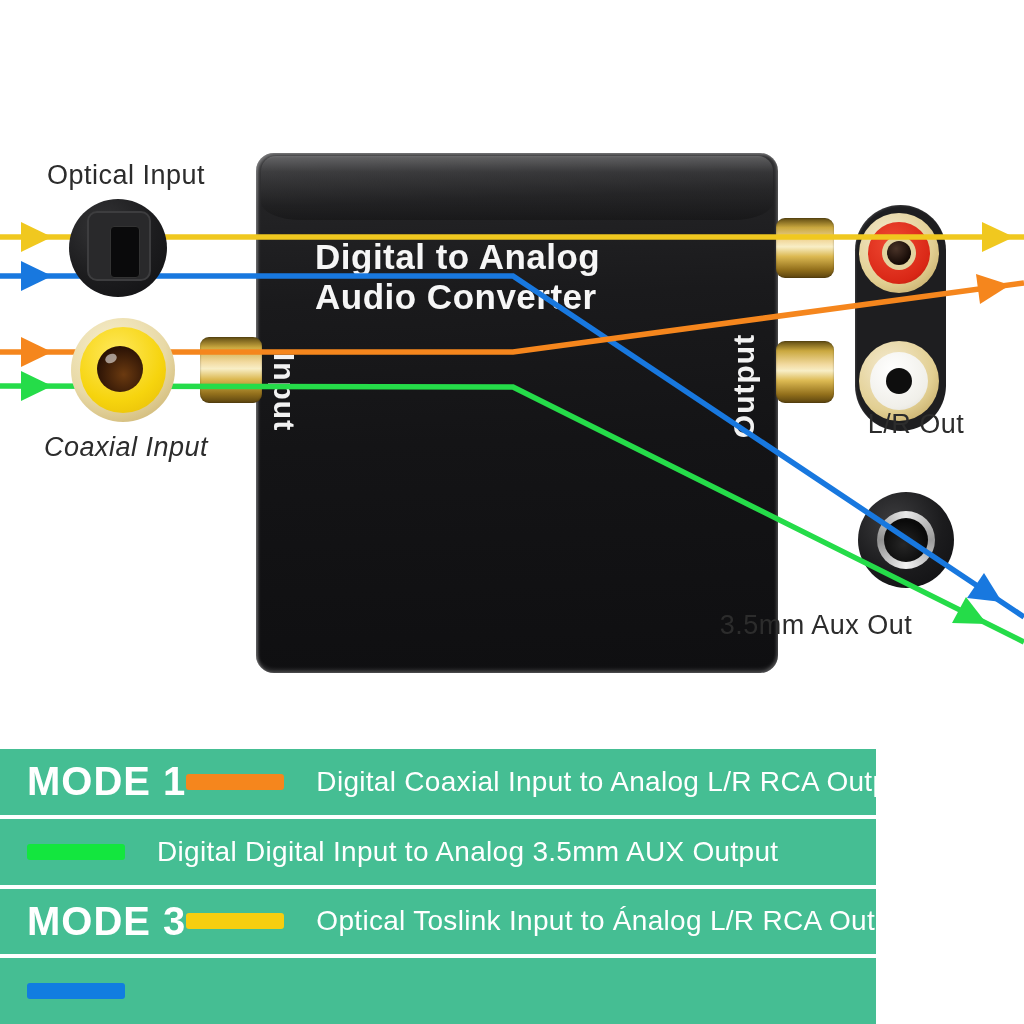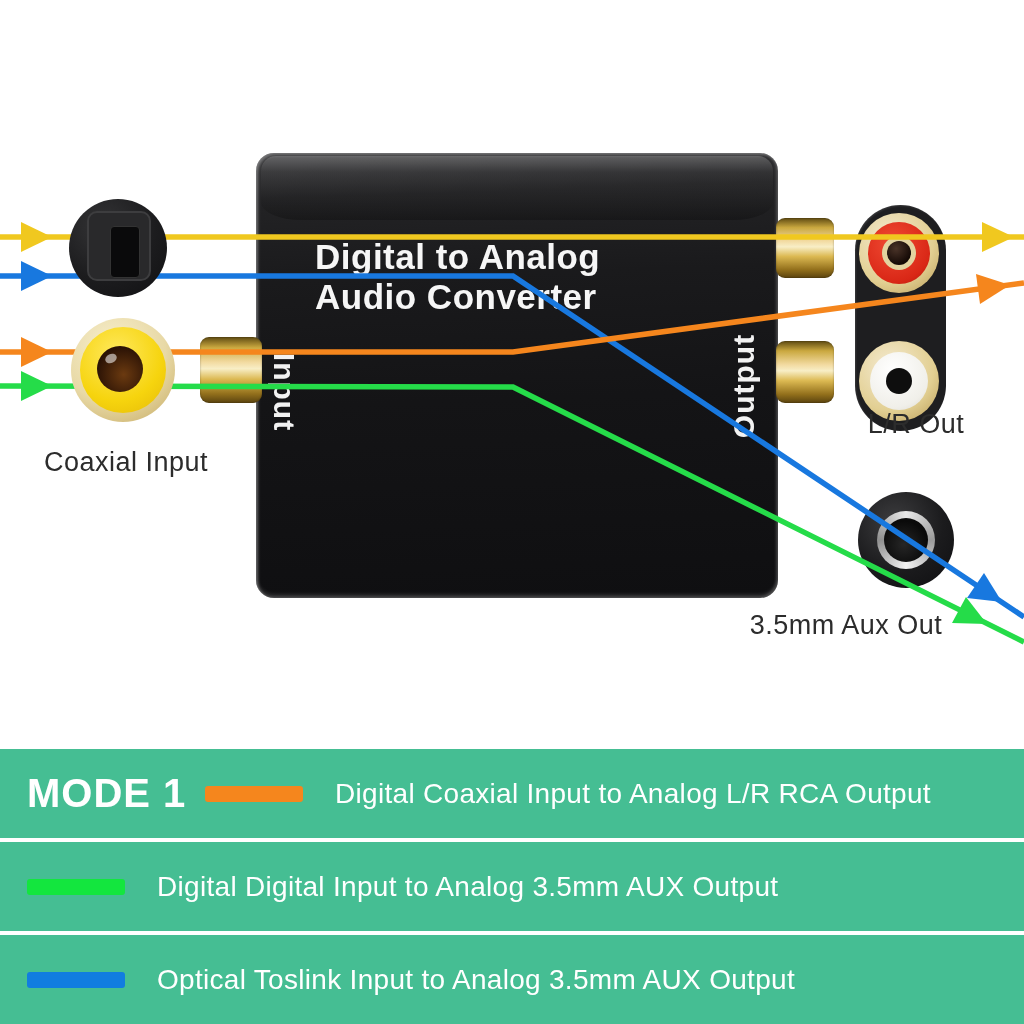--- a/index.html
+++ b/index.html
@@ -2,21 +2,21 @@
 <html><head>
 <meta charset="utf-8">
 <style>
   html,body{margin:0;padding:0;}
   body{font-family:"Liberation Sans",sans-serif;}
   .canvas{position:relative;width:1024px;height:1024px;background:#ffffff;overflow:hidden;}
   .abs{position:absolute;}
 
   
   .device-box{
-    left:256px;top:153px;width:522px;height:445px;
+    left:256px;top:153px;width:522px;height:520px;
     background:linear-gradient(178deg,#3b3b3d 0%,#232325 10%,#1a1a1c 28%,#141416 55%,#0f0f11 100%);
     border-radius:18px;
     box-shadow:inset 2px 2px 3px rgba(255,255,255,.30), inset -2px -1px 3px rgba(255,255,255,.14), inset 0 -3px 4px rgba(255,255,255,.18);
   }
   .device-topface{
     position:absolute;left:5px;top:3px;right:5px;height:64px;
     background:linear-gradient(180deg,rgba(255,255,255,.22),rgba(255,255,255,.05) 25%,rgba(0,0,0,.25) 100%);
     border-radius:15px 15px 40px 40px / 15px 15px 18px 18px;
   }
   .device-title{position:absolute;left:59px;top:84px;color:#f6f6f6;font-weight:bold;font-size:35px;line-height:40px;letter-spacing:.5px;white-space:nowrap;}
@@ -64,21 +64,21 @@
   .coax-hole{width:46px;height:46px;left:26px;top:28px;background:radial-gradient(circle at 58% 62%,#6b3a10,#2a1205 70%);}
   .coax-glint{width:12px;height:9px;left:34px;top:36px;background:rgba(255,255,255,.55);border-radius:50%;transform:rotate(-25deg);}
 
   
   .photo-label{position:absolute;transform:translate(-50%,-50%);color:#2c2c2c;font-size:27px;letter-spacing:.5px;white-space:nowrap;}
 
   
   .wires{left:0;top:0;pointer-events:none;}
 
   
-  .mode-table{left:0;top:749px;width:1024px;height:275px;background:#ffffff;display:flex;flex-direction:column;gap:4px;}
+  .mode-table{left:0;top:749px;width:876px;height:275px;background:#ffffff;display:flex;flex-direction:column;gap:4px;}
   .mode-row{flex:1;background:#45BE93;display:flex;align-items:center;padding-left:27px;box-sizing:border-box;}
   .mode-label{width:178px;color:#ffffff;font-weight:bold;font-size:40px;letter-spacing:1px;white-space:nowrap;}
   .mode-swatch{flex:none;}
   .mode-desc{margin-left:32px;color:#ffffff;font-size:28px;letter-spacing:.3px;white-space:nowrap;}
 </style>
 </head>
 <body>
 
 <div class="canvas">
 
@@ -106,23 +106,24 @@
       <div class="ring jack-white-band"></div>
       <div class="ring jack-white-hole"></div>
     </div>
   </div>
 
   <div class="abs aux-jack">
     <div class="ring aux-ring"></div>
     <div class="ring aux-hole"></div>
   </div>
 
-  <div class="photo-label" style="left:126px;top:462px;">Coaxial Input</div>
+  <div class="photo-label" style="left:126px;top:175px;">Optical Input</div>
+  <div class="photo-label" style="left:126px;top:447px;font-style:italic;">Coaxial Input</div>
   <div class="photo-label" style="left:916px;top:424px;">L/R Out</div>
-  <div class="photo-label" style="left:816px;top:625px;margin-left:30px;">3.5mm Aux Out</div>
+  <div class="photo-label" style="left:816px;top:625px;">3.5mm Aux Out</div>
 
   <svg class="abs wires" width="1024" height="1024" viewBox="0 0 1024 1024">
 
     <polyline points="0,237 1024,237" fill="none" stroke-width="5.5" stroke="#F0C81F"></polyline>
 
     <polyline points="0,276 513,276 1024,617" fill="none" stroke-width="5.5" stroke="#1878DF"></polyline>
 
     <polyline points="0,352 513,352 1024,283" fill="none" stroke-width="5.5" stroke="#F5861D"></polyline>
 
     <polyline points="0,386 513,387 1024,642" fill="none" stroke-width="5.5" stroke="#25DC49"></polyline>
@@ -160,22 +161,28 @@
       <div class="mode-desc">Digital Coaxial Input to Analog L/R RCA Output</div>
     </div>
 
     <div class="mode-row">
       <svg class="mode-swatch" width="98" height="16">
         <rect x="0" y="0" width="98" height="16" rx="3" fill="#13E63E"></rect>
       </svg>
       <div class="mode-desc">Digital Digital Input to Analog 3.5mm AUX Output</div>
     </div>
 
+    <div class="mode-row">
+      <div class="mode-label">MODE 3</div>
+      <svg class="mode-swatch" width="98" height="16">
+        <rect x="0" y="0" width="98" height="16" rx="3" fill="#F7CE10"></rect>
+      </svg>
+      <div class="mode-desc">Optical Toslink Input to Ánalog L/R RCA Output</div>
+    </div>
 
     <div class="mode-row">
       <svg class="mode-swatch" width="98" height="16">
         <rect x="0" y="0" width="98" height="16" rx="3" fill="#117DE0"></rect>
       </svg>
-      <div class="mode-desc">Optical Toslink Input to Analog 3.5mm AUX Output</div>
     </div>
 
   </div>
 </div>
 
 </body></html>

